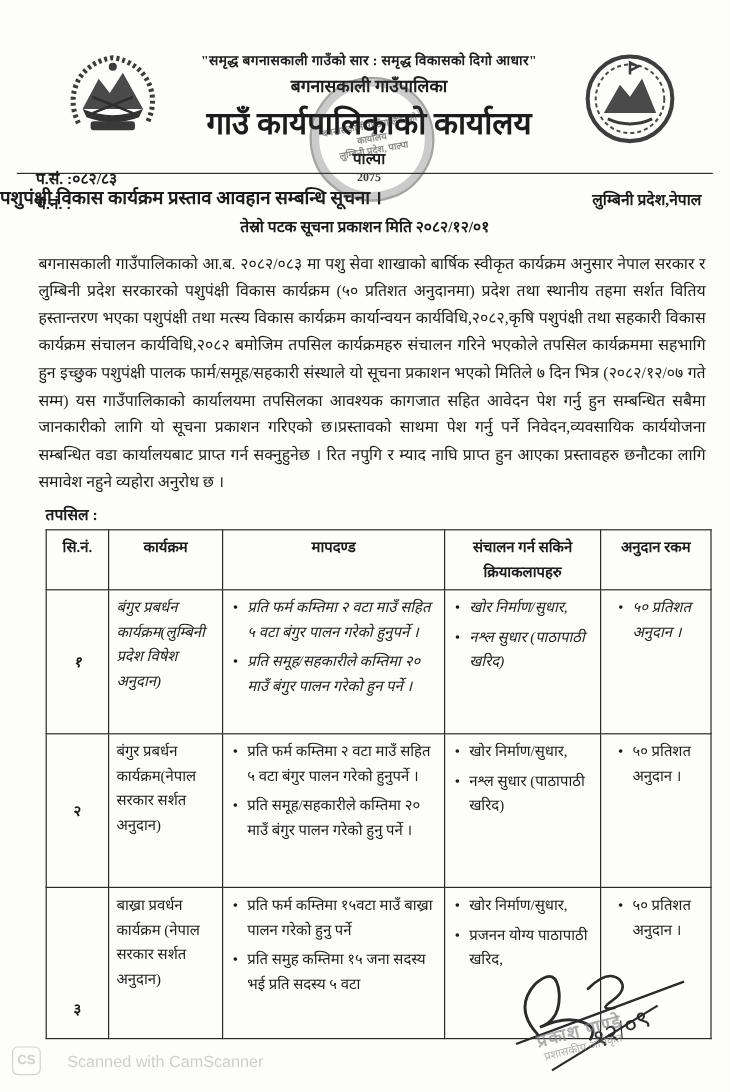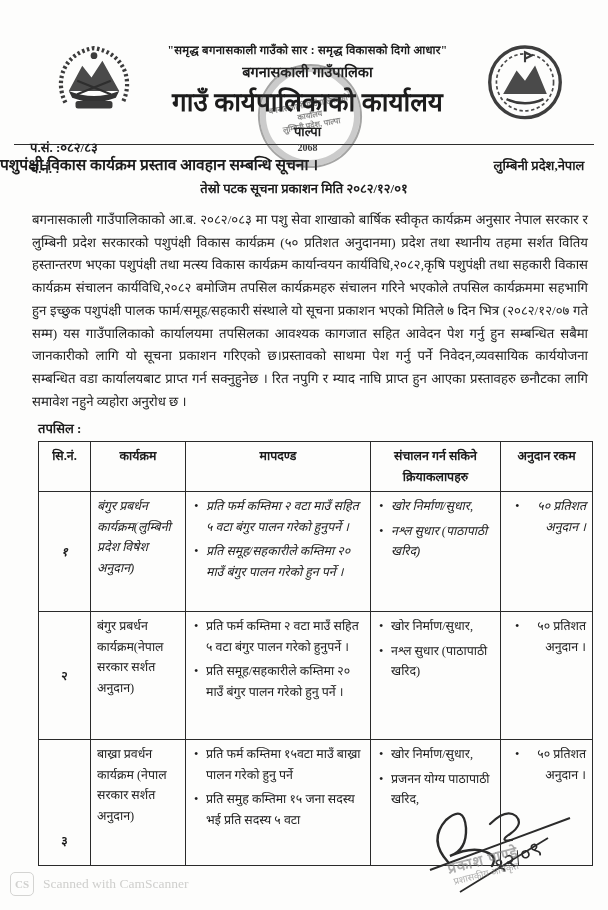--- a/index.html
+++ b/index.html
@@ -99,21 +99,21 @@
   .col-grant{width:92px;}
   td.sn{text-align:center;font-weight:bold;}
   td.sn.mid{vertical-align:middle;}
   td.sn.low{vertical-align:bottom;padding-bottom:14px;}
   tr.r1 td{height:120px;font-style:italic;}
   tr.r2 td{height:128px;}
   tr.r3 td{height:126px;}
   ul.blist{margin:0;padding:0 0 0 2px;list-style:none;}
   ul.blist li{position:relative;padding-left:12px;margin-bottom:4px;}
   ul.blist li::before{content:"•";position:absolute;left:0;top:0;}
-  ul.grant li{padding-left:18px;text-align:right;}
+  ul.grant li{padding-left:18px;}
   ul.grant li::before{left:6px;}
 
   
   .signature{
     position:absolute;
     left:420px;top:800px;
     width:185px;height:105px;
     pointer-events:none;
   }
   .sig-stamp{
@@ -122,23 +122,23 @@
     color:rgba(125,125,125,.62);
     text-align:center;line-height:1.15;
     white-space:nowrap;
   }
   .sig-stamp .nm{font-weight:bold;font-size:15px;letter-spacing:1px;}
   .sig-stamp .ttl{font-size:9.5px;}
 
   
   .cs-footer{
     position:absolute;left:10px;top:872px;
-    display:flex;align-items:center;gap:9px;
+    display:flex;align-items:center;gap:22px;
     color:#cfcfcd;
-    font-family:Liberation Serif, serif;
+    font-family:Liberation Sans, sans-serif;
   }
   .cs-badge{
     width:22px;height:22px;border:1.5px solid #d4d4d2;border-radius:5px;
     display:flex;align-items:center;justify-content:center;
     font-size:11px;font-weight:bold;color:#d0d0ce;
   }
   .cs-text{font-size:13.5px;}
 </style>
 </head>
 <body>
@@ -161,21 +161,21 @@
         <div>प.सं. :०८२/८३</div>
         <div>च.नं. :</div>
       </div>
     </div>
 
     <div class="header-center">
       <div class="motto">"समृद्ध बगनासकाली गाउँको सार : समृद्ध विकासको दिगो आधार"</div>
       <div class="municipality">बगनासकाली गाउँपालिका</div>
       <div class="office">गाउँ कार्यपालिकाको कार्यालय</div>
       <div class="address">पाल्पा</div>
-      <div class="stamp-year">2068</div>
+      <div class="stamp-year">2075</div>
       <div class="stamp-circle">
         <span>बगनासकाली गाउँपालिकाको</span>
         <span>कार्यालय</span>
         <span>लुम्बिनी प्रदेश, पाल्पा</span>
       </div>
     </div>
 
     <div class="header-right">
       <span class="emblem">
         <svg width="86" height="84" viewBox="0 0 100 100">

